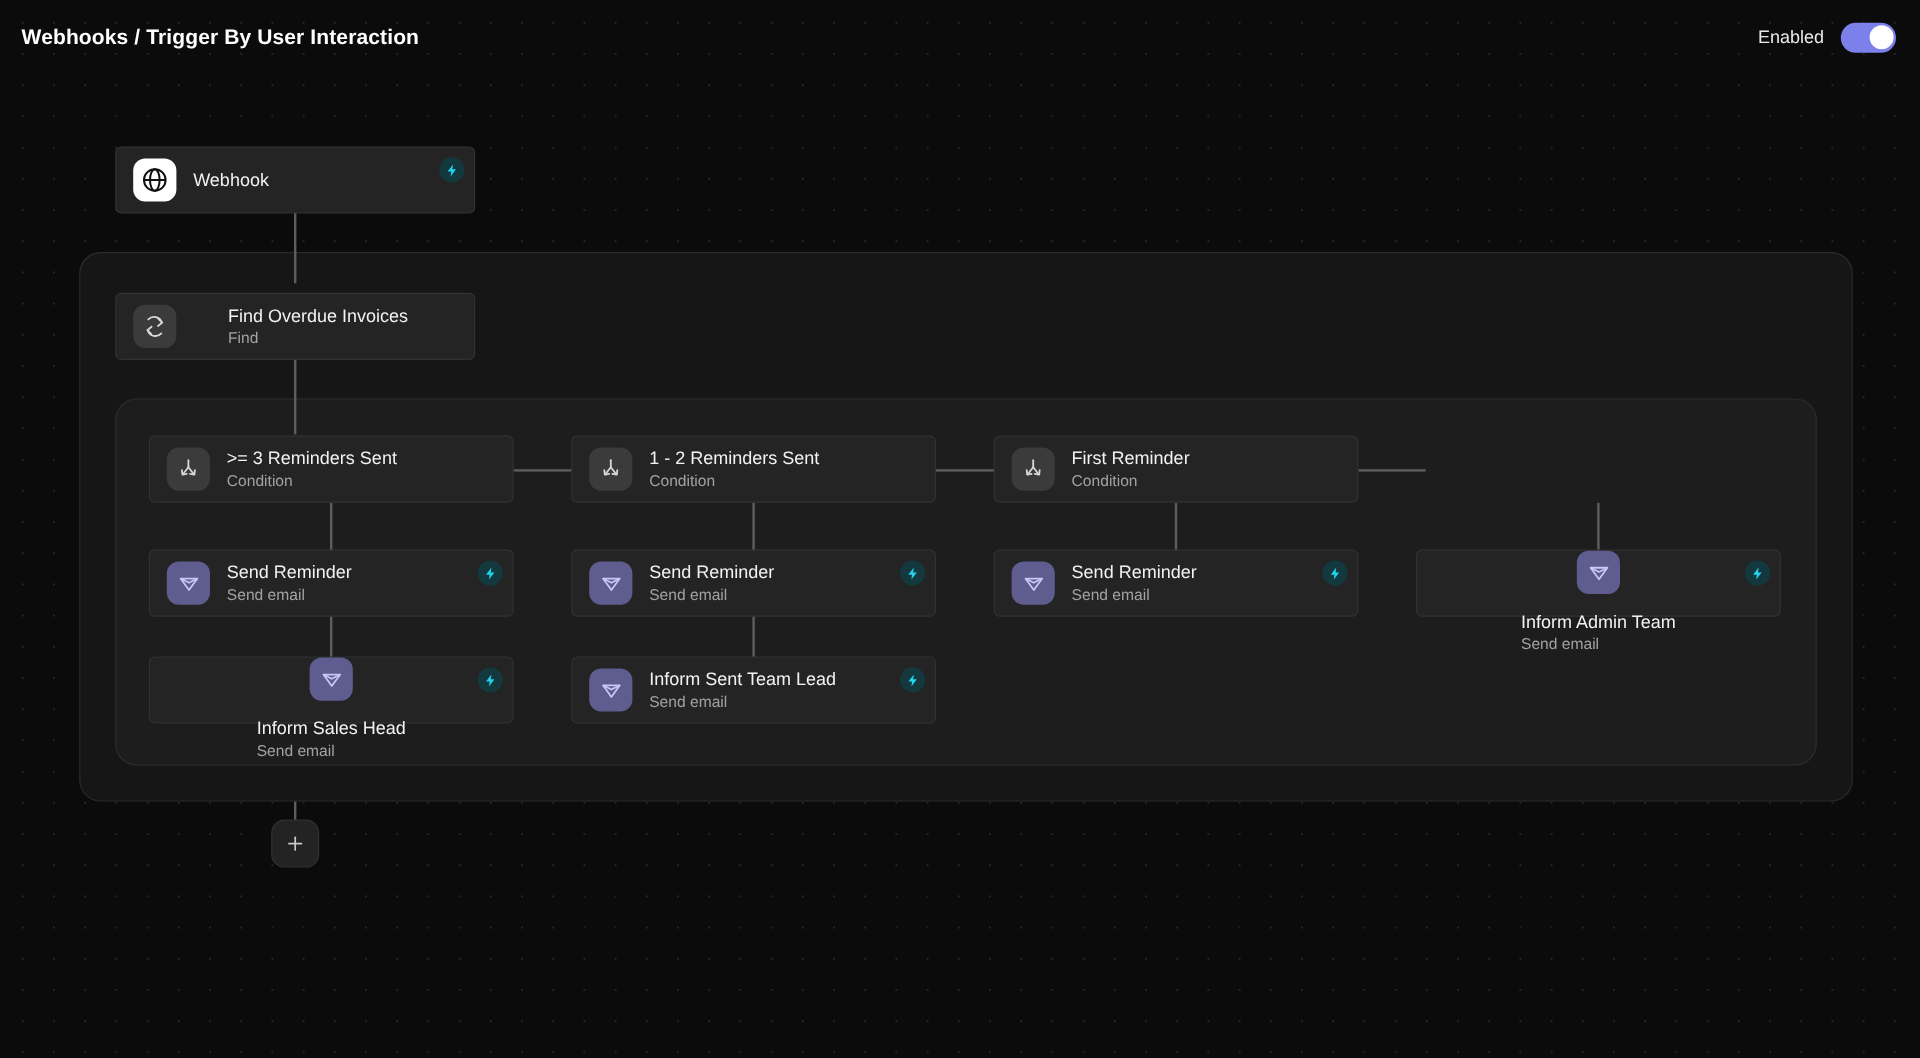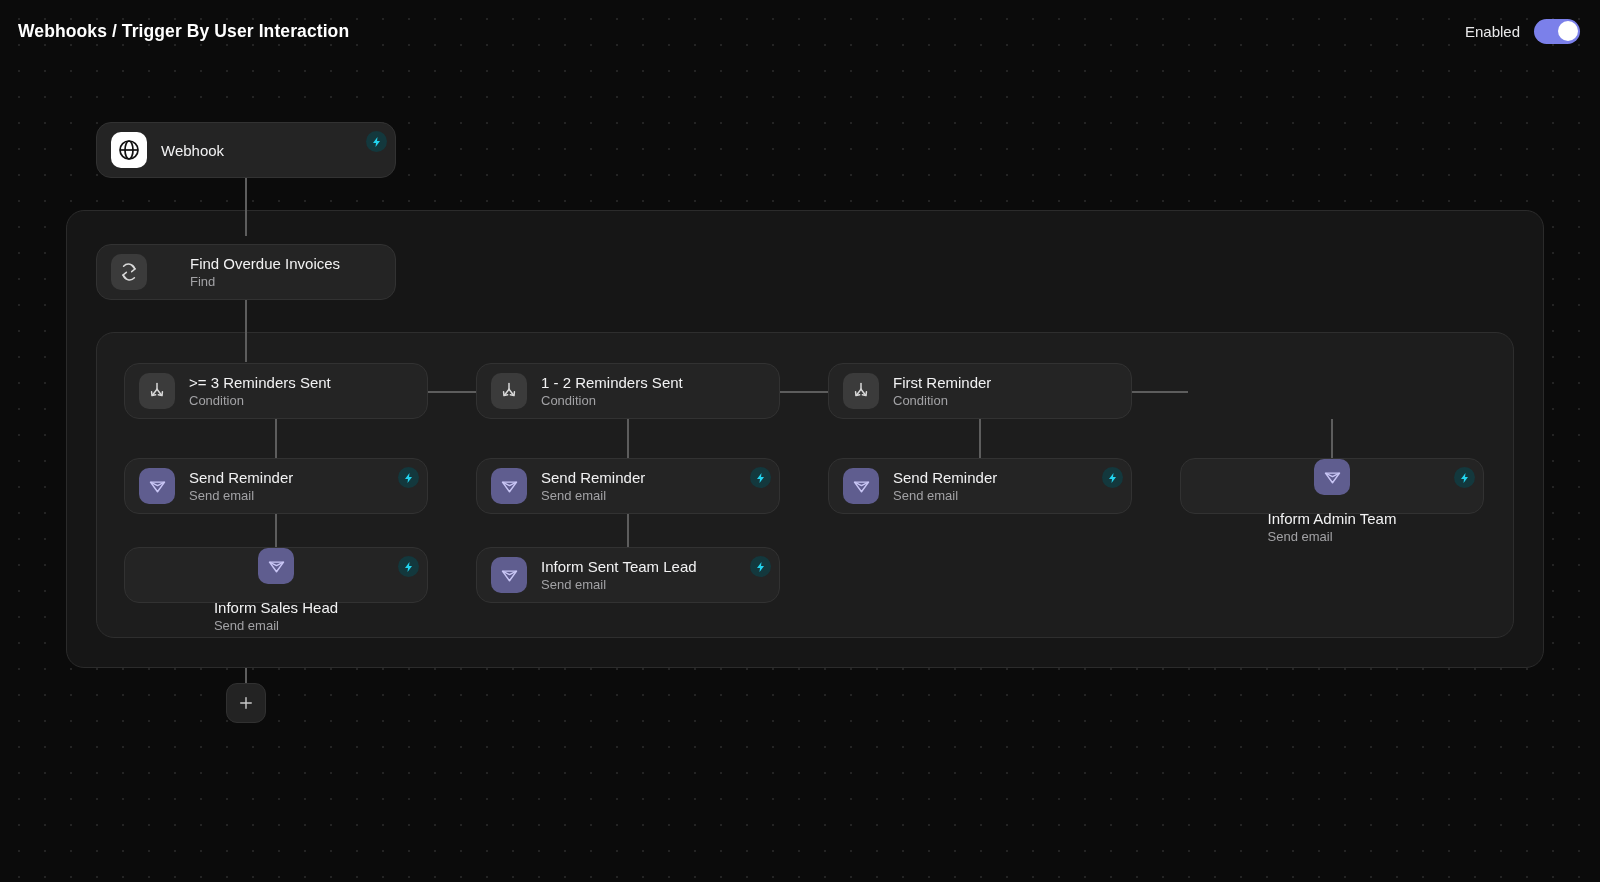--- a/index.html
+++ b/index.html
@@ -71,21 +71,21 @@
   #canvas {
     position: absolute;
     inset: 0;
   }
 
   
   .node {
     position: absolute;
     background: #242424;
     border: 1px solid #323232;
-    border-radius: 15px;
+    border-radius: 5px;
     display: flex;
     align-items: center;
     padding: 0 14px;
     gap: 14px;
     z-index: 6;
     cursor: pointer;
   }
   .node.tall { height: 56px; }
 
   .node-icon {

